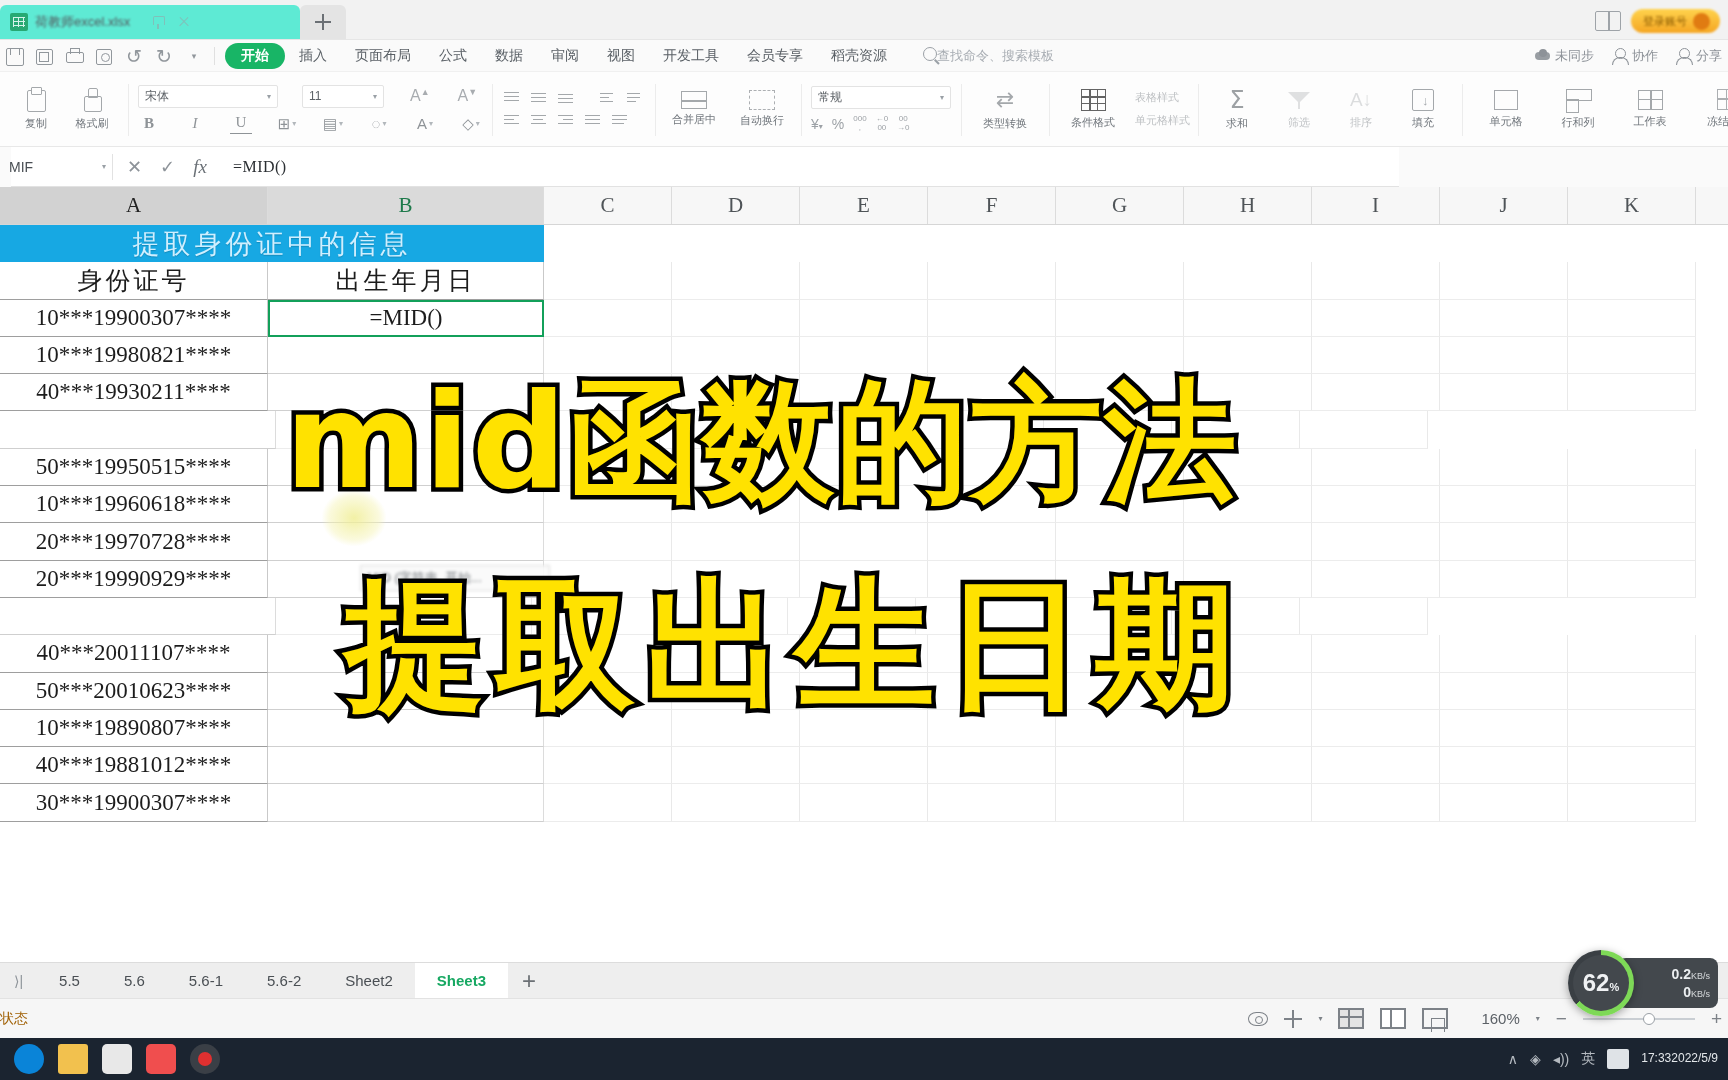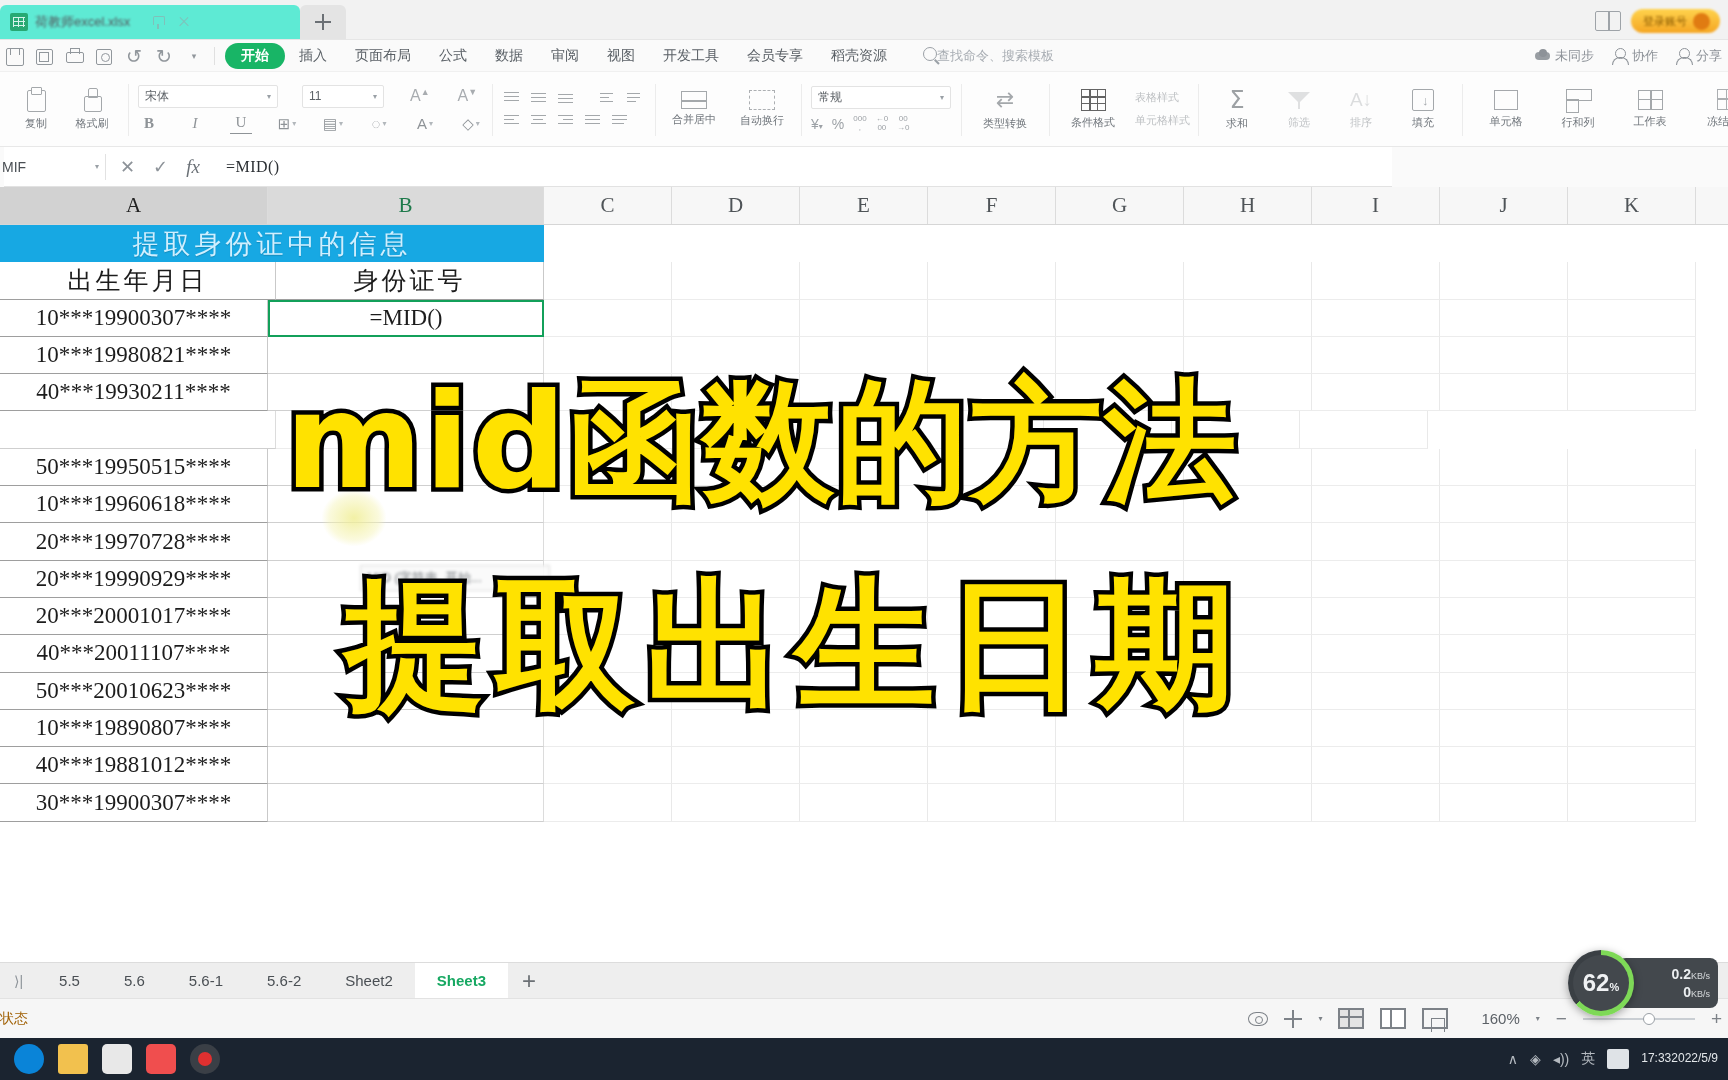--- a/index.html
+++ b/index.html
@@ -210,21 +210,21 @@
   .sheet-ico { width:25px; height:20px; border:1.8px solid #6a7076; opacity:.6; position:relative; }
   .sheet-ico:before{content:"";position:absolute;left:0;right:0;top:45%;height:1.5px;background:#6a7076;}
   .sheet-ico:after{content:"";position:absolute;left:50%;top:0;bottom:0;width:1.5px;background:#6a7076;}
   .freeze-ico { width:25px; height:21px; border:1.8px solid #6a7076; opacity:.55; position:relative; }
   .freeze-ico:before{content:"";position:absolute;left:8px;top:0;bottom:0;width:1.5px;background:#6a7076;}
   .freeze-ico:after{content:"";position:absolute;left:0;right:0;top:8px;height:1.5px;background:#6a7076;}
   .rbtn-faded { opacity:.45; }
 
   
   .formulabar {
-    position:absolute; left:4px; top:147px; width:1388px; height:40px;
+    position:absolute; left:11px; top:147px; width:1388px; height:40px;
     background:#ffffff; border-bottom:1px solid #e2e2e2;
     display:flex; align-items:center;
   }
   .namebox {
     width:110px; height:26px; margin-left:-8px;
     display:flex; align-items:center; justify-content:space-between;
     padding:0 6px; font-size:14px; color:#4a4f54; border-right:1px solid #e2e2e2;
     filter: blur(0.5px);
   }
   .fb-btns { display:flex; align-items:center; gap:18px; padding:0 14px; color:#8d9399; font-size:18px; }
@@ -674,22 +674,22 @@
         <div class="cell blank cell-e"></div>
         <div class="cell blank cell-f"></div>
         <div class="cell blank cell-g"></div>
         <div class="cell blank cell-h"></div>
         <div class="cell blank cell-i"></div>
         <div class="cell blank cell-j"></div>
         <div class="cell blank cell-k"></div>
       </div>
 
       <div class="row">
+        <div class="cell cell-a hdrcell">身份证号</div>
         <div class="cell cell-b hdrcell">出生年月日</div>
-        <div class="cell cell-a hdrcell">身份证号</div>
         <div class="cell blank cell-c"></div>
         <div class="cell blank cell-d"></div>
         <div class="cell blank cell-e"></div>
         <div class="cell blank cell-f"></div>
         <div class="cell blank cell-g"></div>
         <div class="cell blank cell-h"></div>
         <div class="cell blank cell-i"></div>
         <div class="cell blank cell-j"></div>
         <div class="cell blank cell-k"></div>
       </div>
@@ -792,21 +792,20 @@
           <div class="cell blank cell-d"></div>
           <div class="cell blank cell-e"></div>
           <div class="cell blank cell-f"></div>
           <div class="cell blank cell-g"></div>
           <div class="cell blank cell-h"></div>
           <div class="cell blank cell-i"></div>
           <div class="cell blank cell-j"></div>
           <div class="cell blank cell-k"></div>
       </div>
       <div class="row">
-        <div class="cell cell-a">20***20001017****</div>
         <div class="cell cell-b empty"></div>
         <div class="cell blank cell-c"></div>
           <div class="cell blank cell-d"></div>
           <div class="cell blank cell-e"></div>
           <div class="cell blank cell-f"></div>
           <div class="cell blank cell-g"></div>
           <div class="cell blank cell-h"></div>
           <div class="cell blank cell-i"></div>
           <div class="cell blank cell-j"></div>
           <div class="cell blank cell-k"></div>

